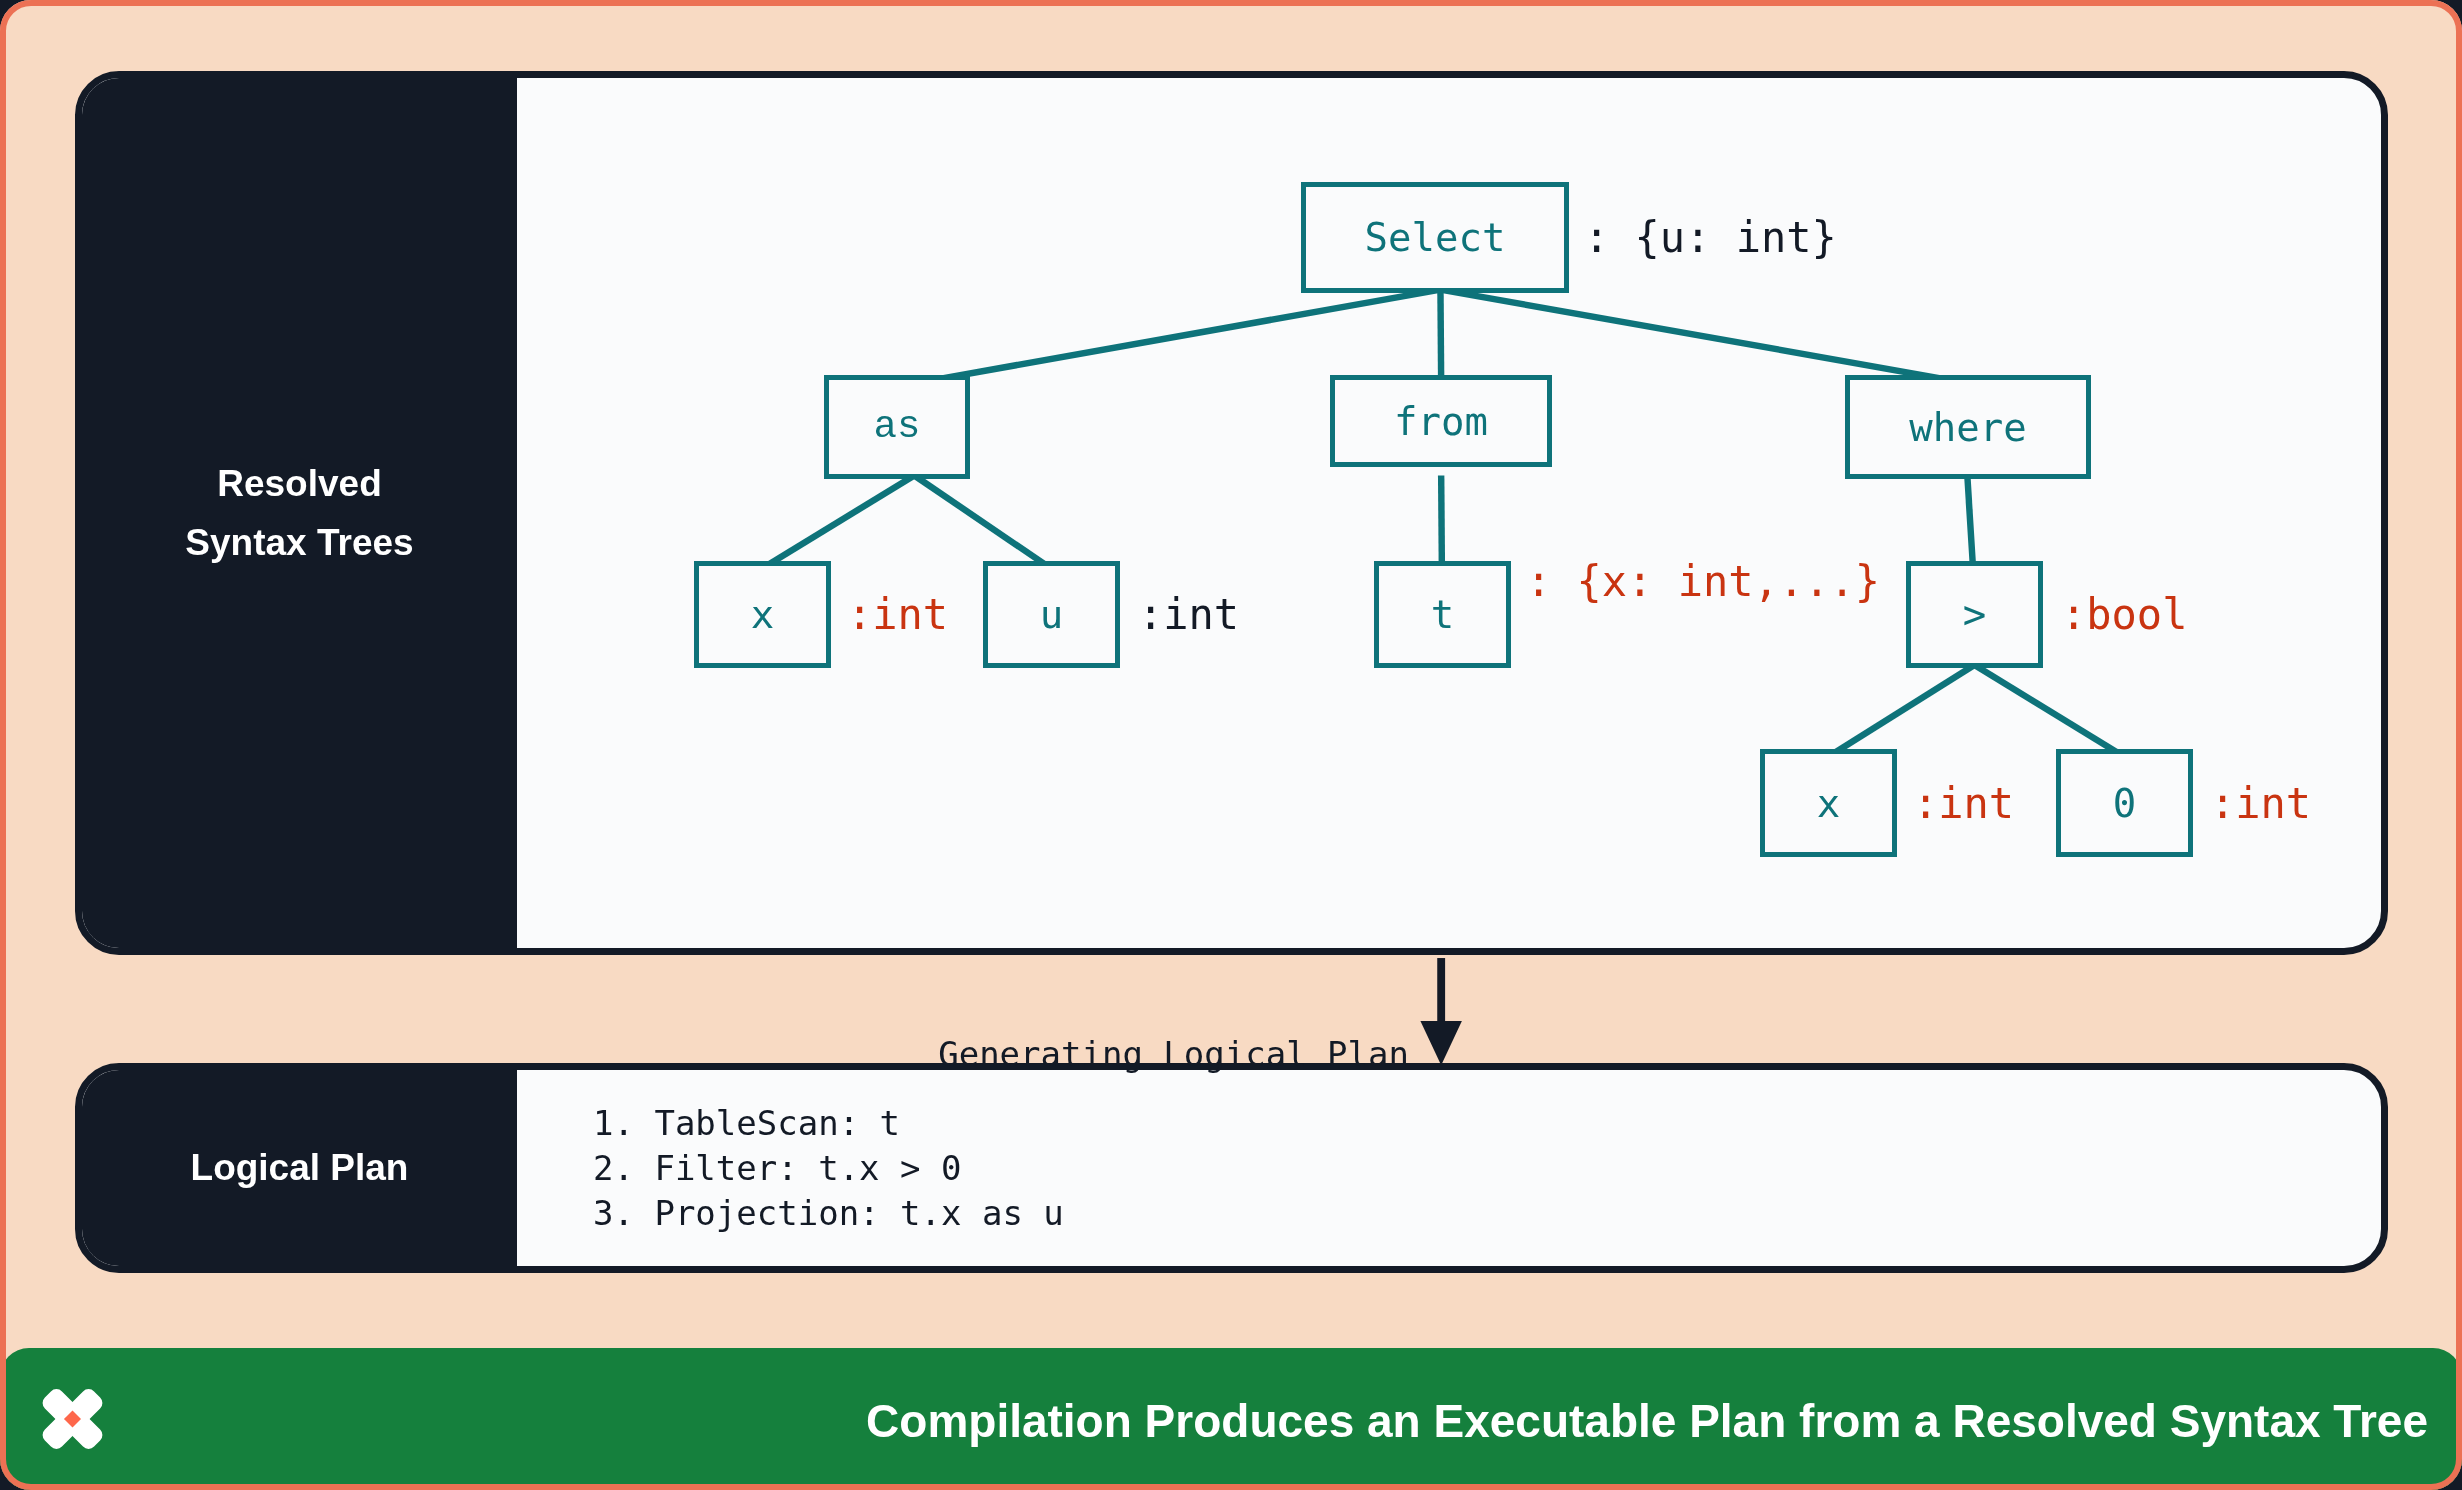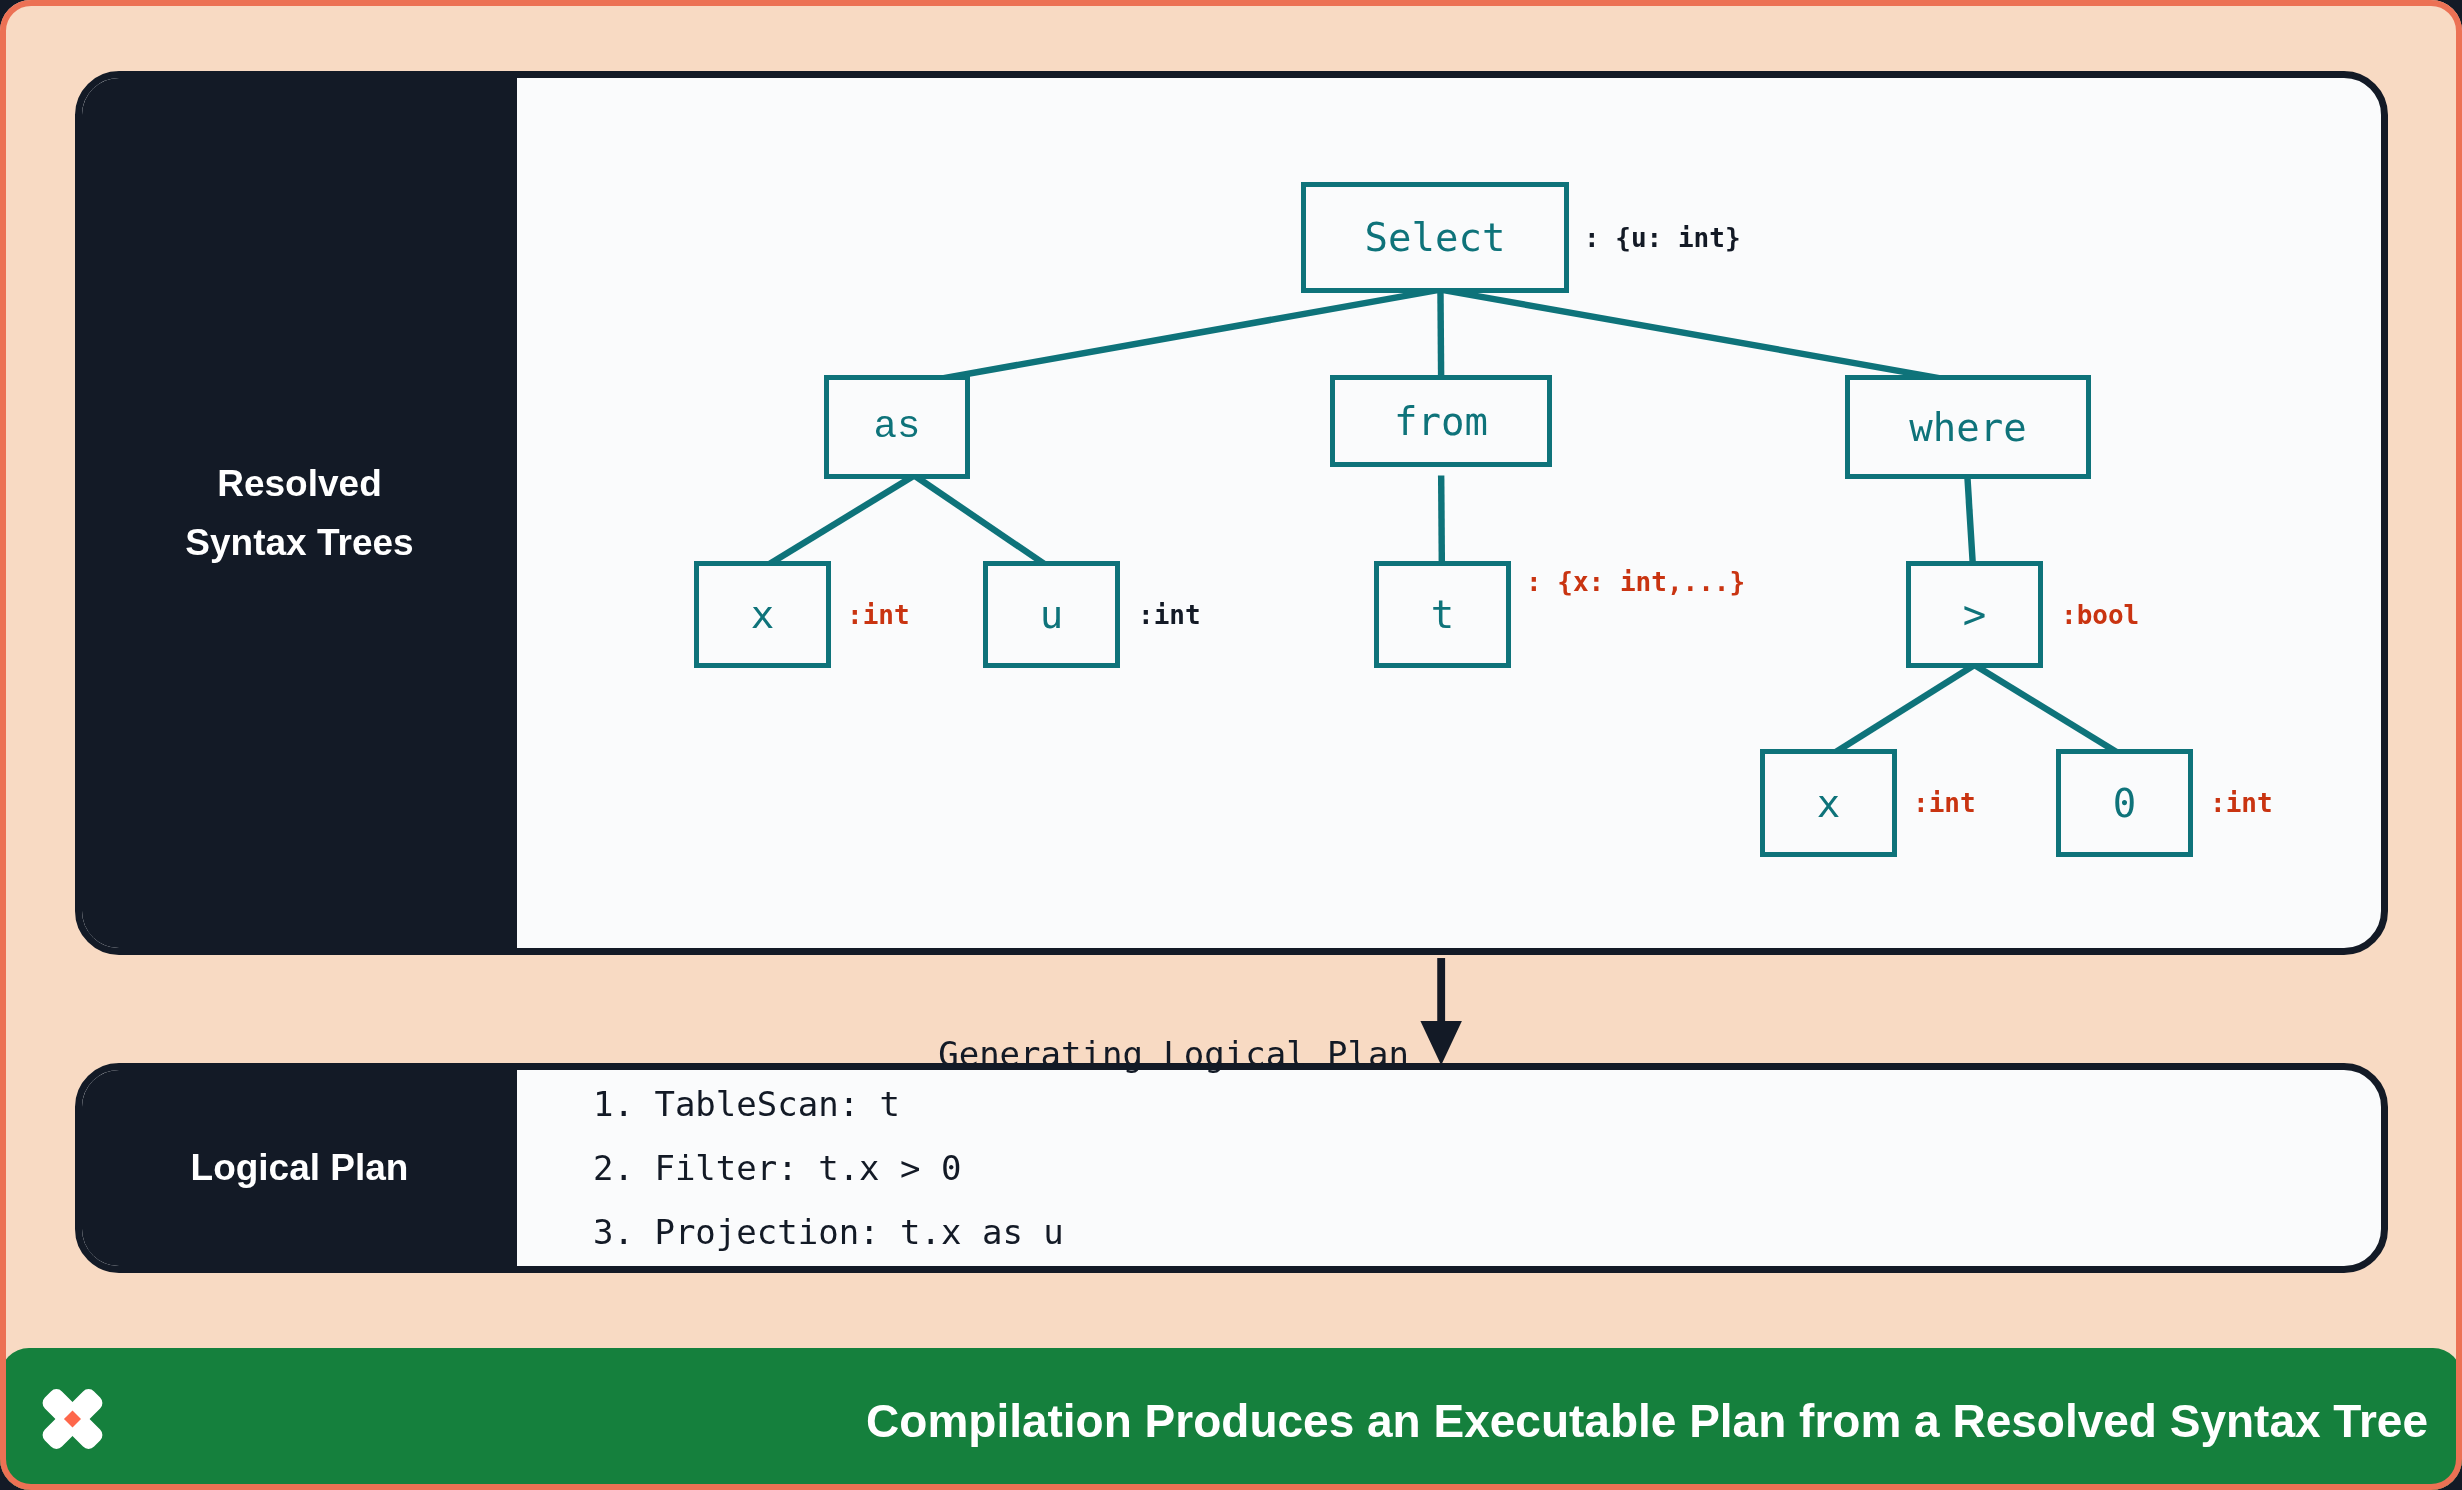--- a/index.html
+++ b/index.html
@@ -52,36 +52,36 @@
     box-sizing:border-box;
     display:flex;align-items:center;justify-content:center;
     font-family:"DejaVu Sans Mono", monospace;
     font-size:39px;color:#0e737a;
     z-index:3;
   }
   .anno{
     position:absolute;
     display:flex;align-items:center;
     font-family:"DejaVu Sans Mono", monospace;
-    font-weight:bold;font-size:26px;
+    font-weight:normal;font-size:42px;
     white-space:pre;
     z-index:3;
   }
   .anno-dark{color:#131a26;}
   .anno-red{color:#c93411;}
   .transition-label{
     position:absolute;right:1053px;top:990px;height:43px;
     display:flex;align-items:center;
     font-family:"DejaVu Sans Mono", monospace;
     font-size:34px;color:#131a26;
     white-space:pre;z-index:3;margin-top:42px;
   }
   .plan-lines{
     position:absolute;left:511px;top:50%;transform:translateY(-50%);
-    display:flex;flex-direction:column;gap:24px;
+    display:flex;flex-direction:column;gap:5px;
     font-family:"DejaVu Sans Mono", monospace;
     font-size:34px;color:#131a26;
     white-space:pre;
   }
   .footer{
     position:absolute;left:0;right:0;bottom:0;height:142px;
     background:#15803d;
     border-radius:29px 29px 0 0;
     display:flex;align-items:center;
     z-index:5;

